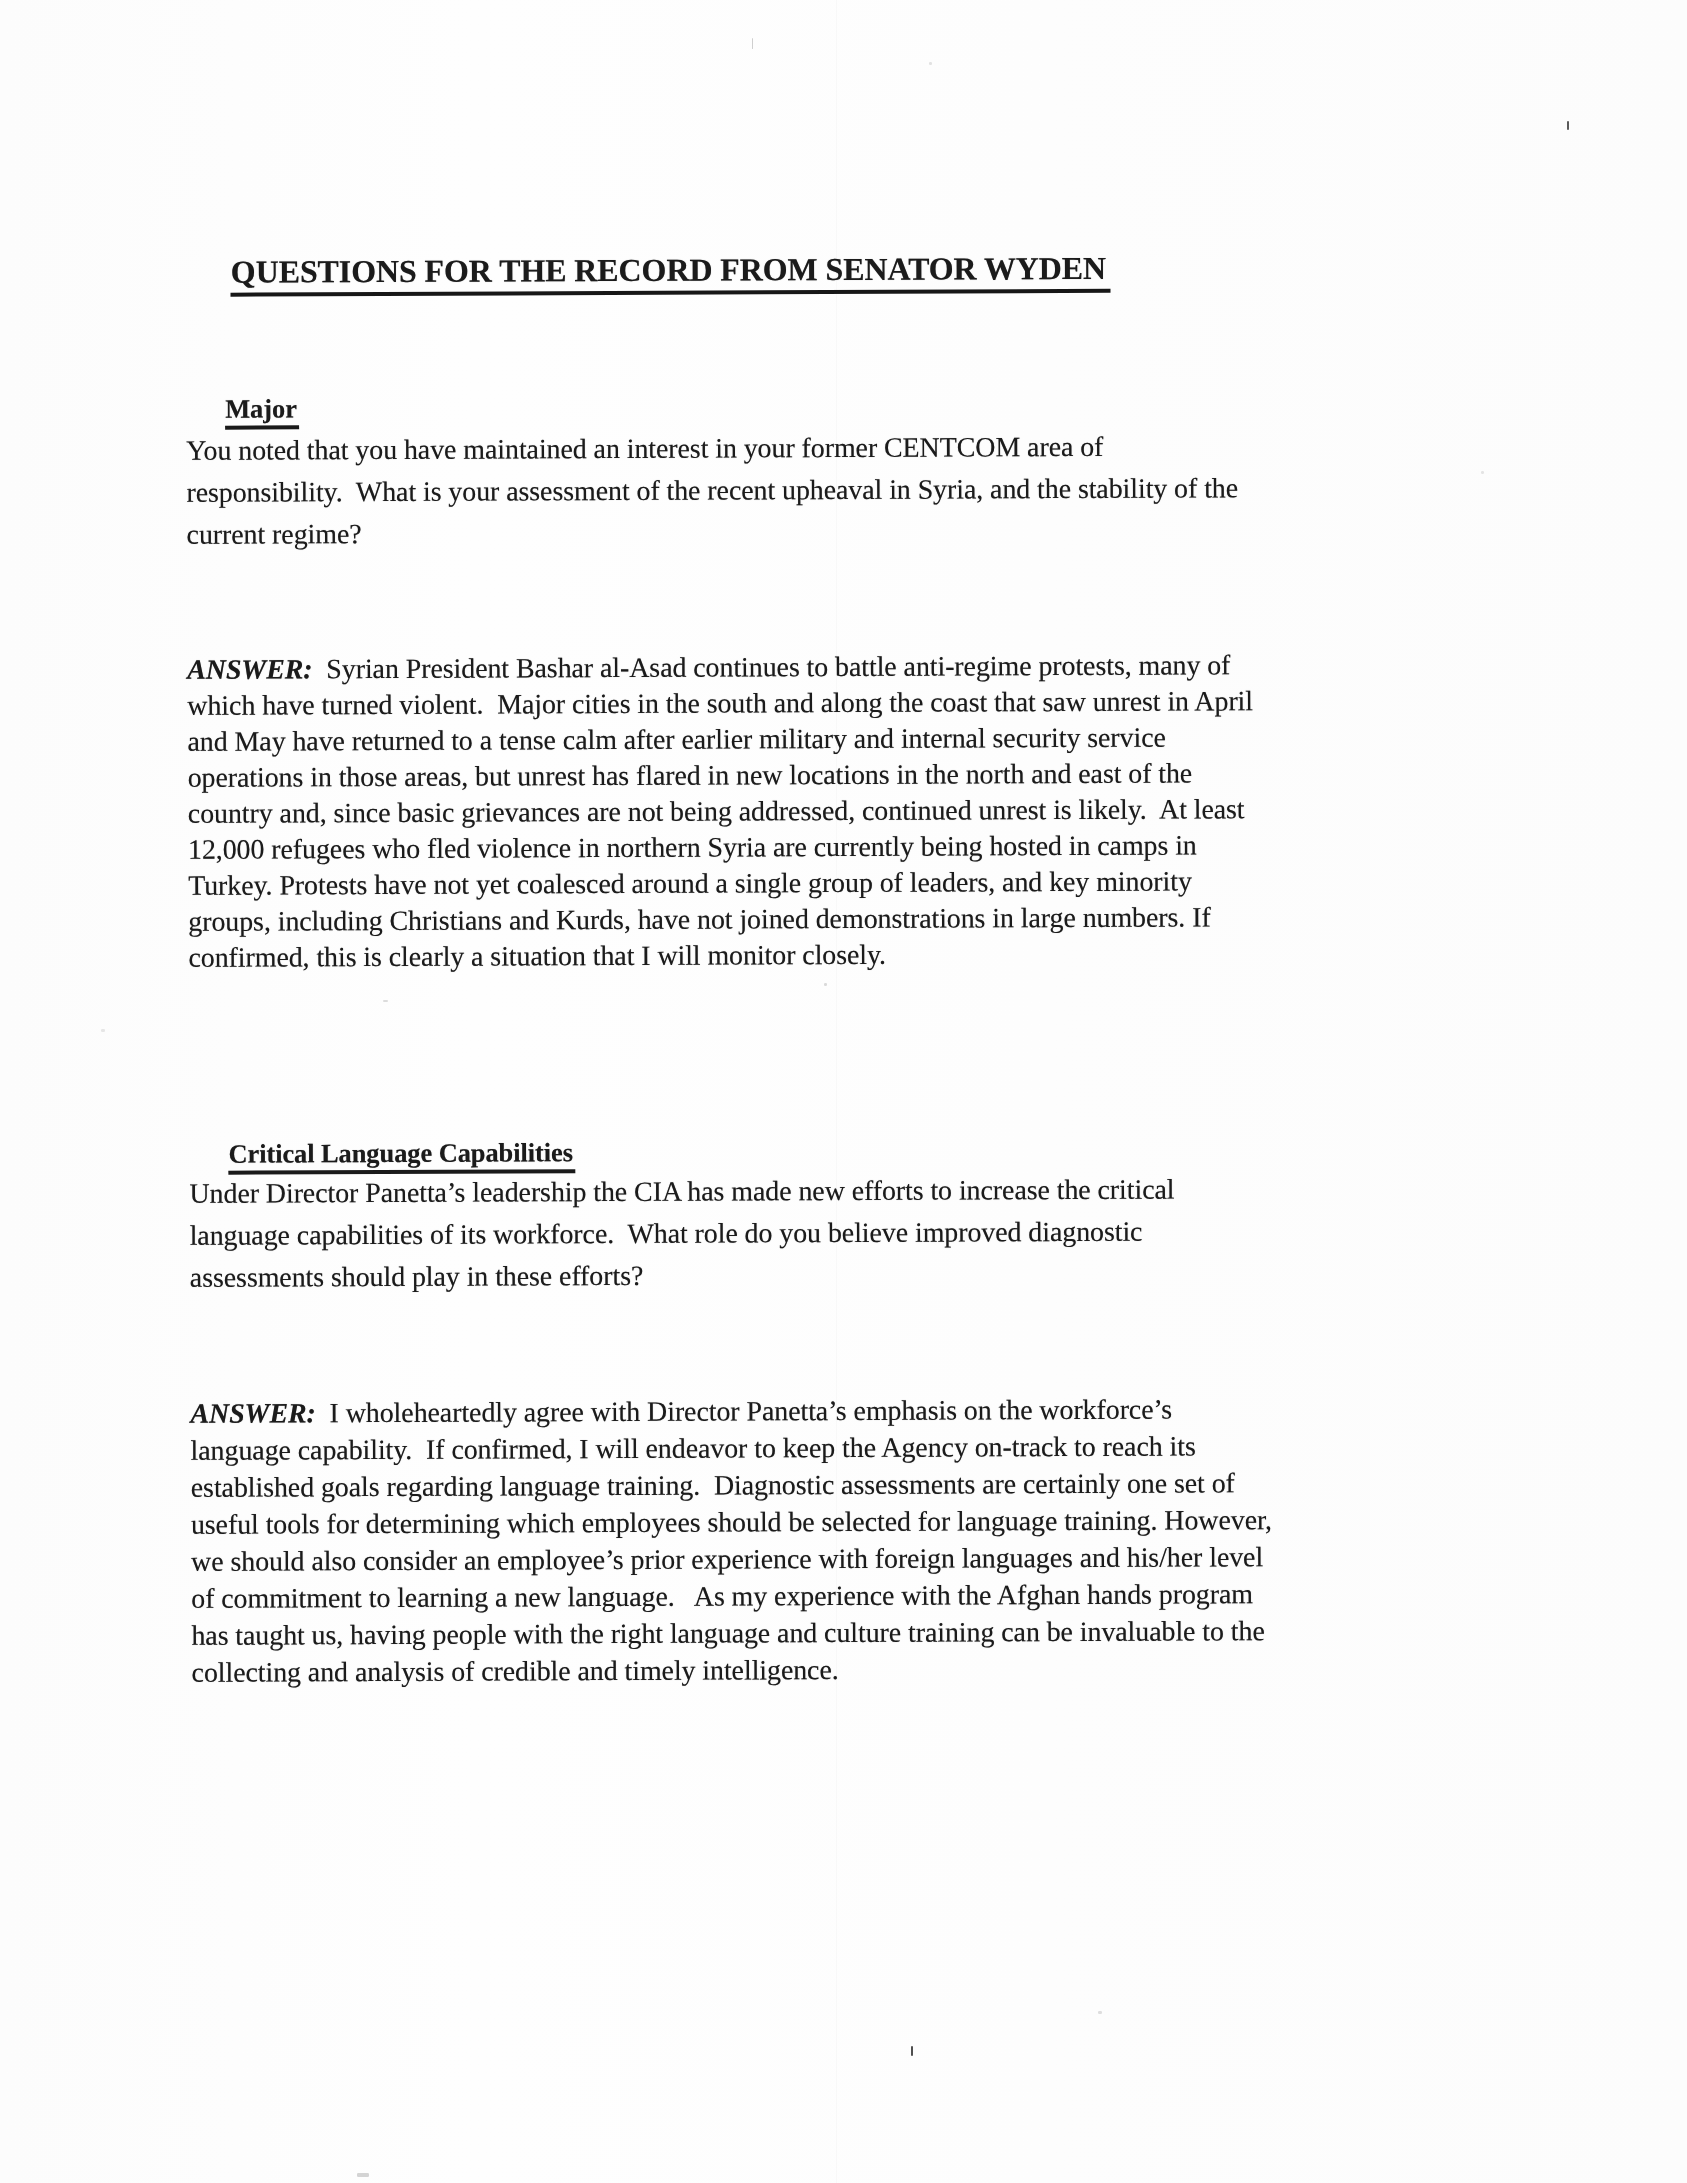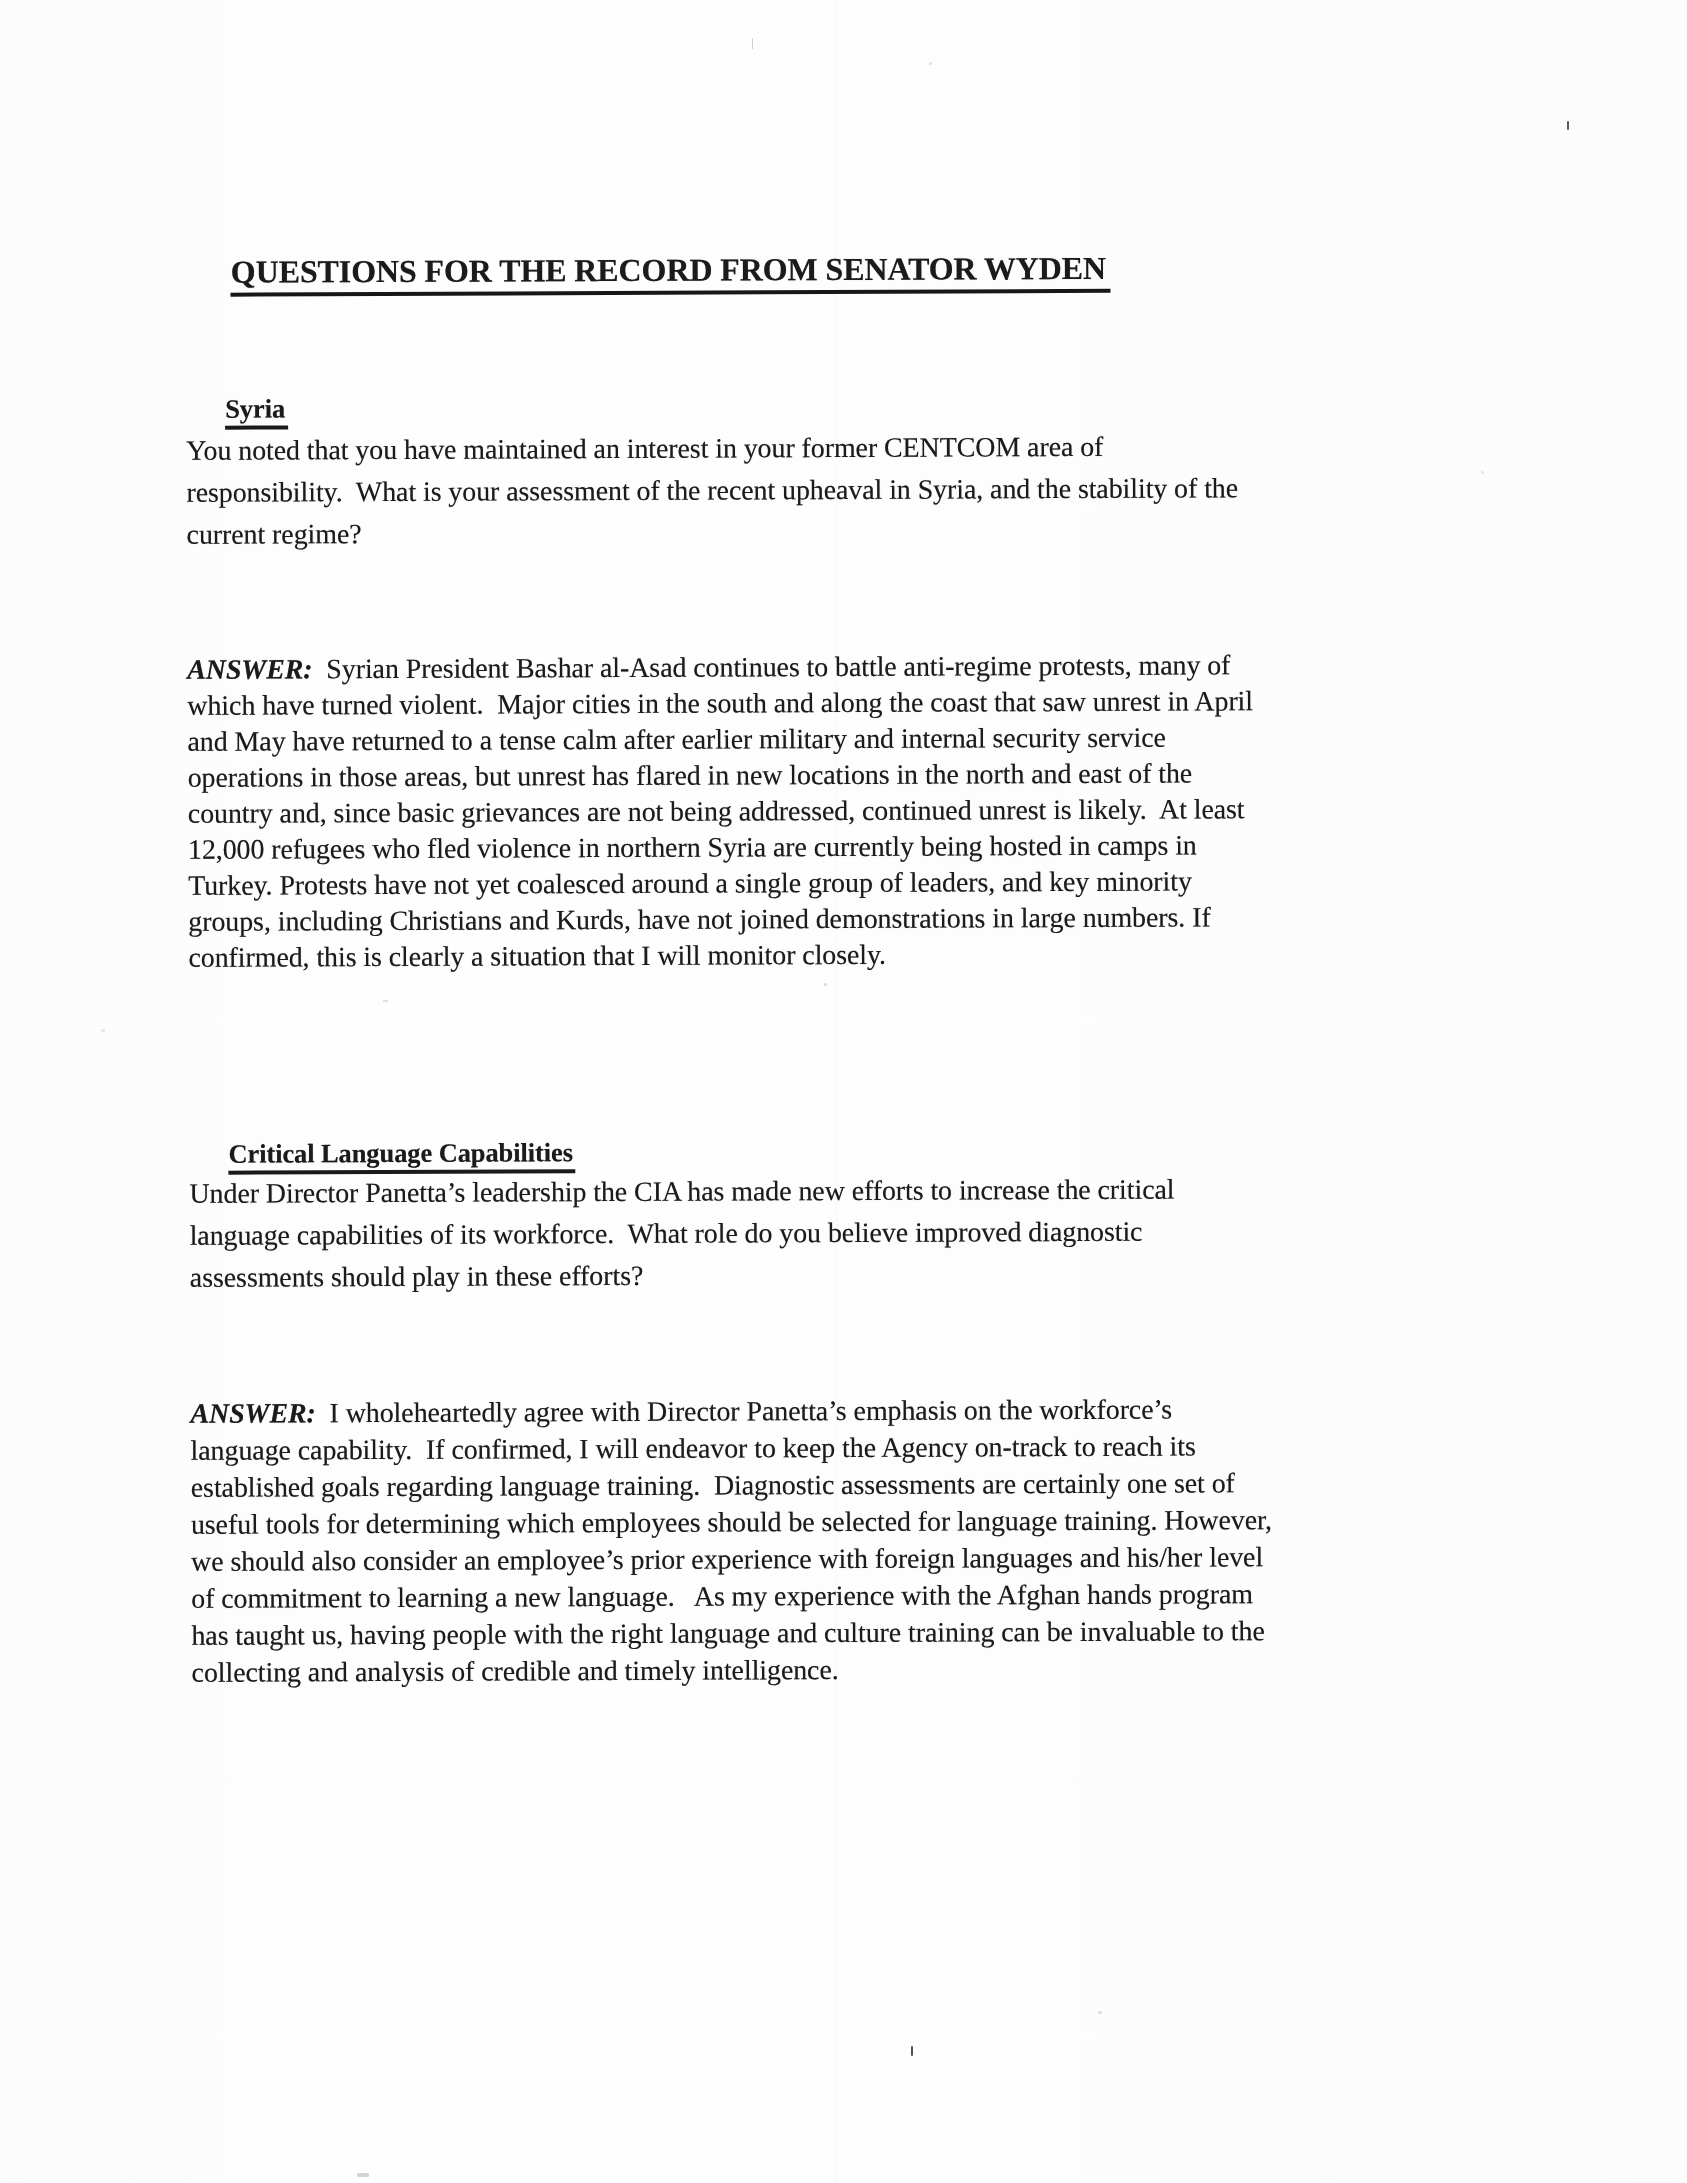--- a/index.html
+++ b/index.html
@@ -65,21 +65,21 @@
 <div class="page">
   <span class="seam"></span>
 
   <div class="scan">
 
     <div class="blk title">
       <span class="u">QUESTIONS FOR THE RECORD FROM SENATOR WYDEN</span>
     </div>
 
     <div class="blk h2 h-syria">
-      <span class="u">Syria</span>
+      <span class="u">Major</span>
     </div>
 
     <div class="blk para q q1">
         <div class="ln">You noted that you have maintained an interest in your former CENTCOM area of</div>
         <div class="ln">responsibility.  What is your assessment of the recent upheaval in Syria, and the stability of the</div>
         <div class="ln">current regime?</div>
       </div>
 
     <div class="blk para a1">
       <div class="ln"><span class="alabel">ANSWER:</span><span>  Syrian President Bashar al-Asad continues to battle anti-regime protests, many of</span></div>

